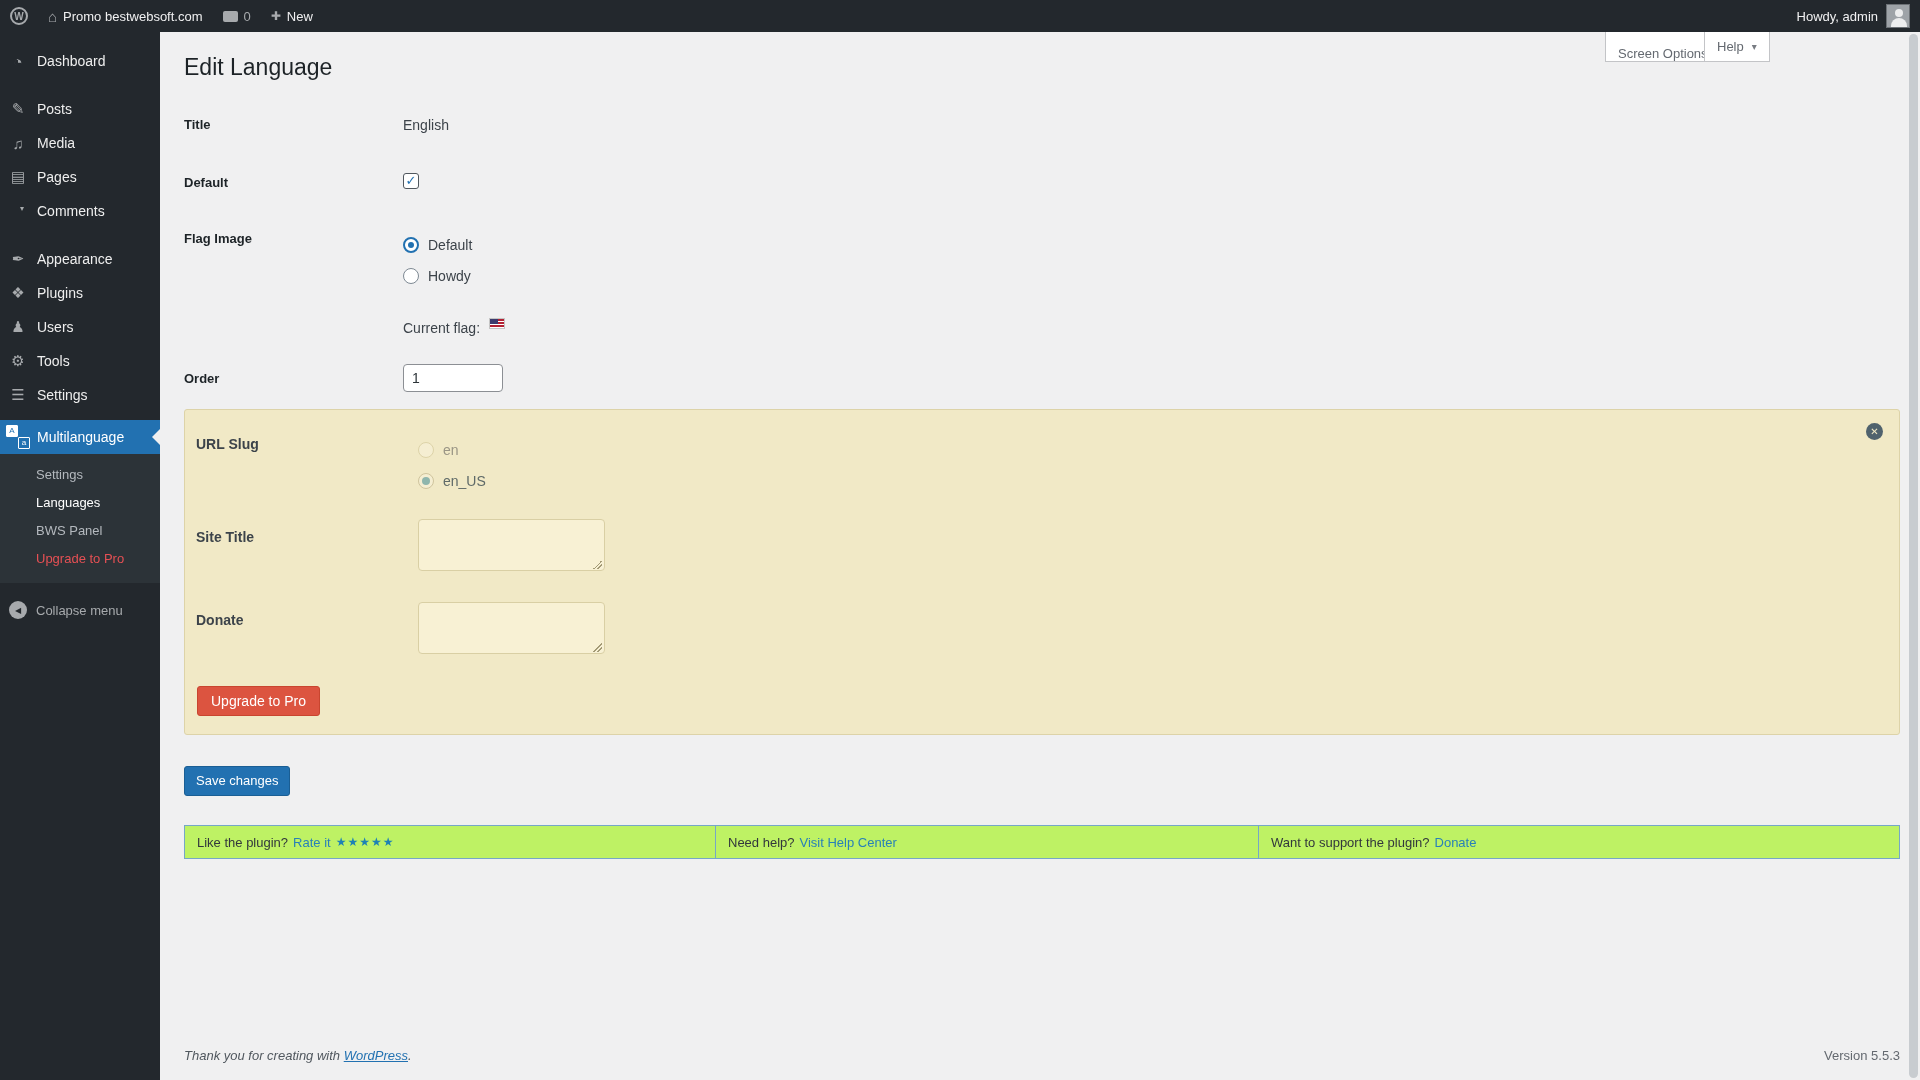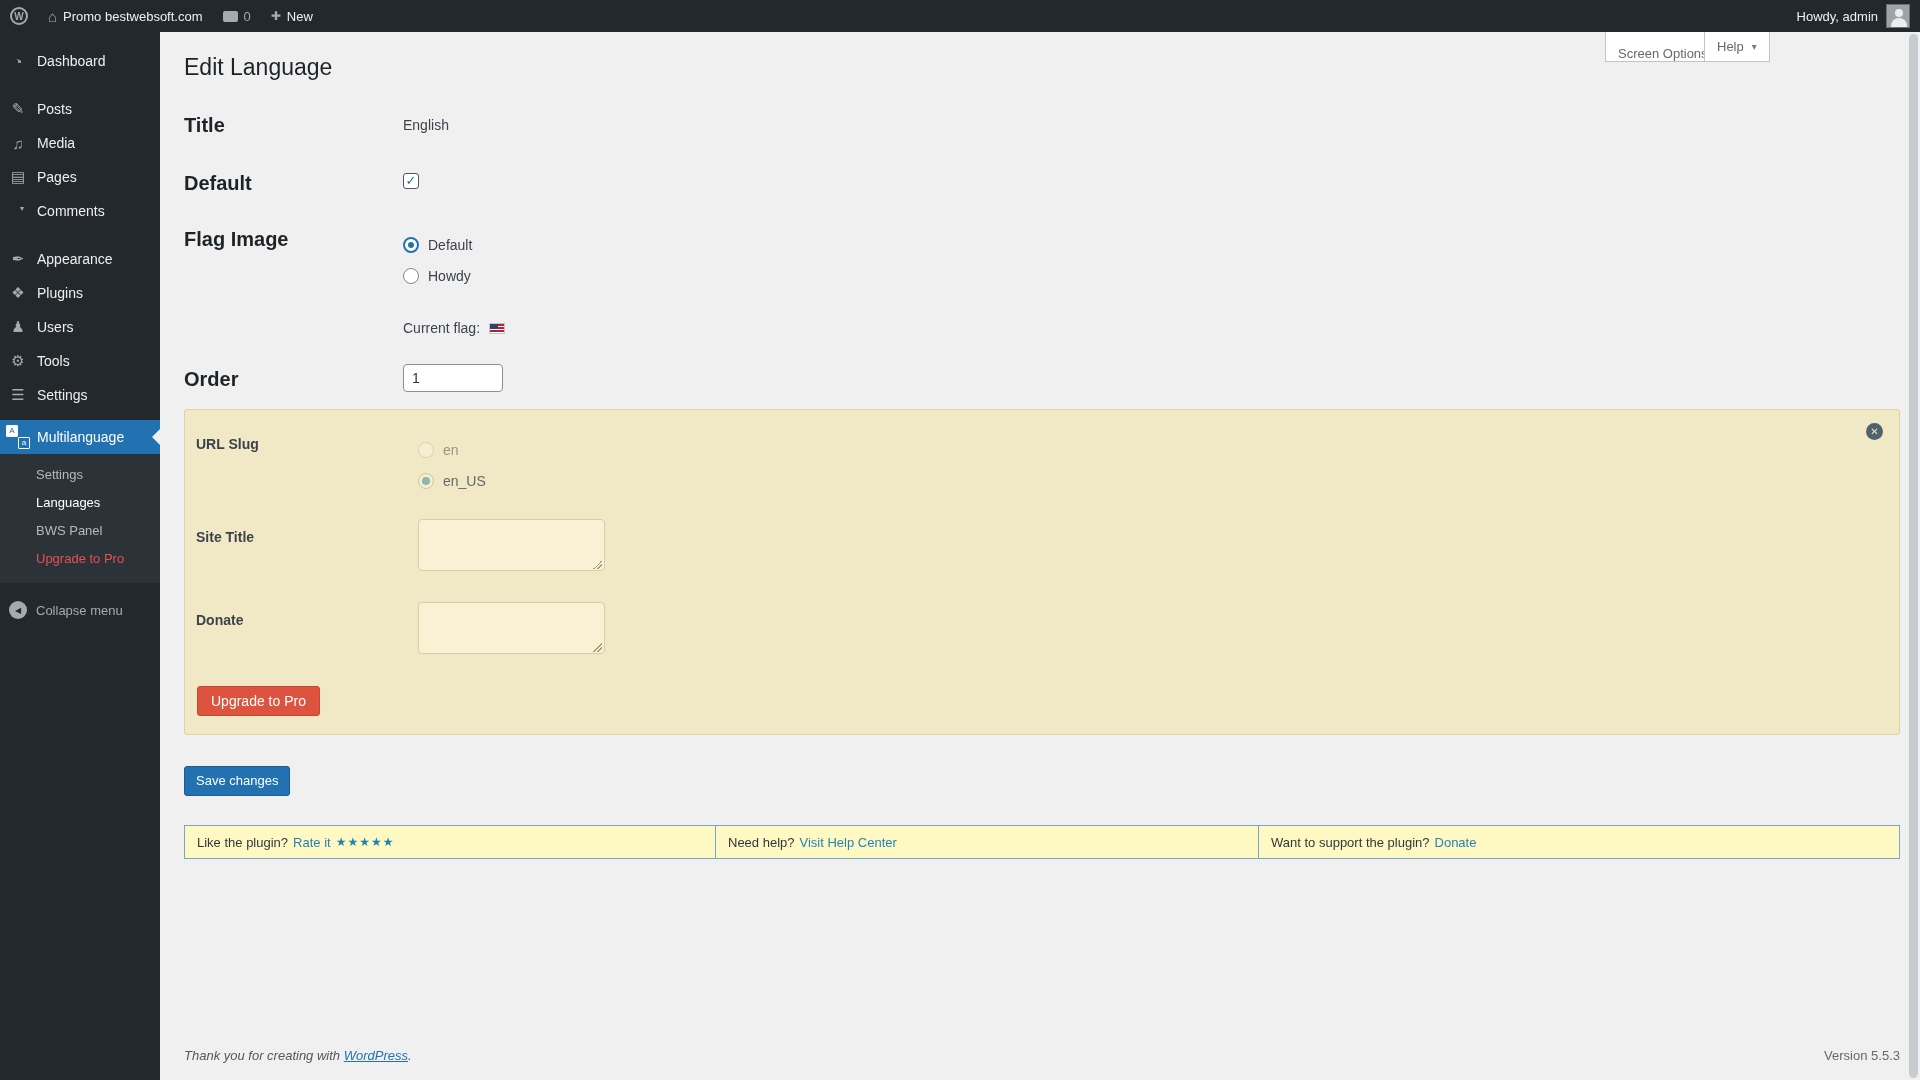--- a/index.html
+++ b/index.html
@@ -57,21 +57,21 @@
   .screen-tab .tab-arrow { font-size:10px; color:#787c82; }
   #screen-options-tab { left:1605px;align-items:flex-end; }
   #help-tab { left:1704px; }
 
   
   .main { position:absolute; top:32px; left:160px; right:14px; bottom:0; padding:0 6px 0 24px; }
   h1.page-title { margin-top:21px; font-size:23px; font-weight:400; color:#1d2327; line-height:29px; }
 
   .form { margin-top:33px; }
   .form-row { display:flex; }
-  .form-label { flex:0 0 219px; font-weight:bold; color:#1d2327; font-size:20px; line-height:20px; }
+  .form-label { flex:0 0 219px; font-weight:bold; color:#1d2327; font-size:13px; line-height:20px; }
   .form-value { font-size:14px; color:#3c434a; line-height:20px; }
 
   .checkbox { width:16px; height:16px; background:#fff; border:1px solid #50575e; border-radius:3px;
     display:flex; align-items:center; justify-content:center; color:#2271b1; font-size:13px; font-weight:bold; cursor:pointer; }
   .radio { width:16px; height:16px; border-radius:50%; background:#fff; border:1px solid #7e8993; cursor:pointer; position:relative; flex:0 0 16px; }
   .radio.checked { border:2px solid #2271b1; }
   .radio.checked::after { content:""; position:absolute; left:3px; top:3px; width:6px; height:6px; border-radius:50%; background:#2271b1; }
   .radio-line { display:flex; align-items:center; gap:9px; height:31px; }
 
   .flag-us { position:relative; width:16px; height:11px; display:inline-block; vertical-align:-1px;
@@ -99,21 +99,21 @@
     background:linear-gradient(135deg, transparent 0 50%, #a39a75 50% 57%, transparent 57% 72%, #a39a75 72% 79%, transparent 79%); }
   .row-site { margin-top:23px; }
   .row-tagline { margin-top:28px; }
   .btn-upgrade { margin:29px 0 0 1px; display:inline-block; background:#dc5440; border:1px solid #c9452f; color:#fff;
     font-size:14px; line-height:28px; padding:0 13px; border-radius:3px; cursor:pointer; font-family:inherit; }
 
   
   .btn-save { margin-top:31px; display:inline-block; background:#2271b1; border:1px solid #1a5e94; color:#fff;
     font-size:13px; line-height:28px; padding:0 11px; border-radius:3px; cursor:pointer; font-family:inherit; }
 
-  .banner { margin-top:29px; display:flex; background:#fef9c3; border:1px solid #76a7c7; height:34px; }
+  .banner { margin-top:29px; display:flex; background:#bef264; border:1px solid #76a7c7; height:34px; }
   .banner-cell { display:flex; align-items:center; gap:5px; padding:0 12px; font-size:13px; color:#32373c; border-right:1px solid #76a7c7; }
   .banner-cell:nth-child(1) { flex:0 0 531px; }
   .banner-cell:nth-child(2) { flex:0 0 543px; }
   .banner-cell:nth-child(3) { flex:1; border-right:none; }
   .banner-link { color:#2880b8; cursor:pointer; }
   .stars { color:#1d82b5; font-size:12px; letter-spacing:1px; }
 
   
   .footer { position:absolute; left:24px; right:6px; top:1016px; display:flex; justify-content:space-between;
     font-size:13px; color:#50575e; }
@@ -251,21 +251,21 @@
           </div>
           <div class="radio-line">
             <span class="radio"></span>
             <span>Howdy</span>
           </div>
         </div>
       </div>
 
       <div class="form-row" style="margin-top:27px;">
         <div class="form-label"></div>
-        <div class="form-value" style="display:flex; align-items:center; gap:9px;">
+        <div class="form-value" style="display:flex; gap:9px;">
           <span>Current flag:</span>
           <span class="flag-us"></span>
         </div>
       </div>
 
       <div class="form-row" style="margin-top:26px;">
         <div class="form-label" style="padding-top:5px;">Order</div>
         <div class="form-value">
           <input class="order-input" type="text" value="1" style="">
         </div>

